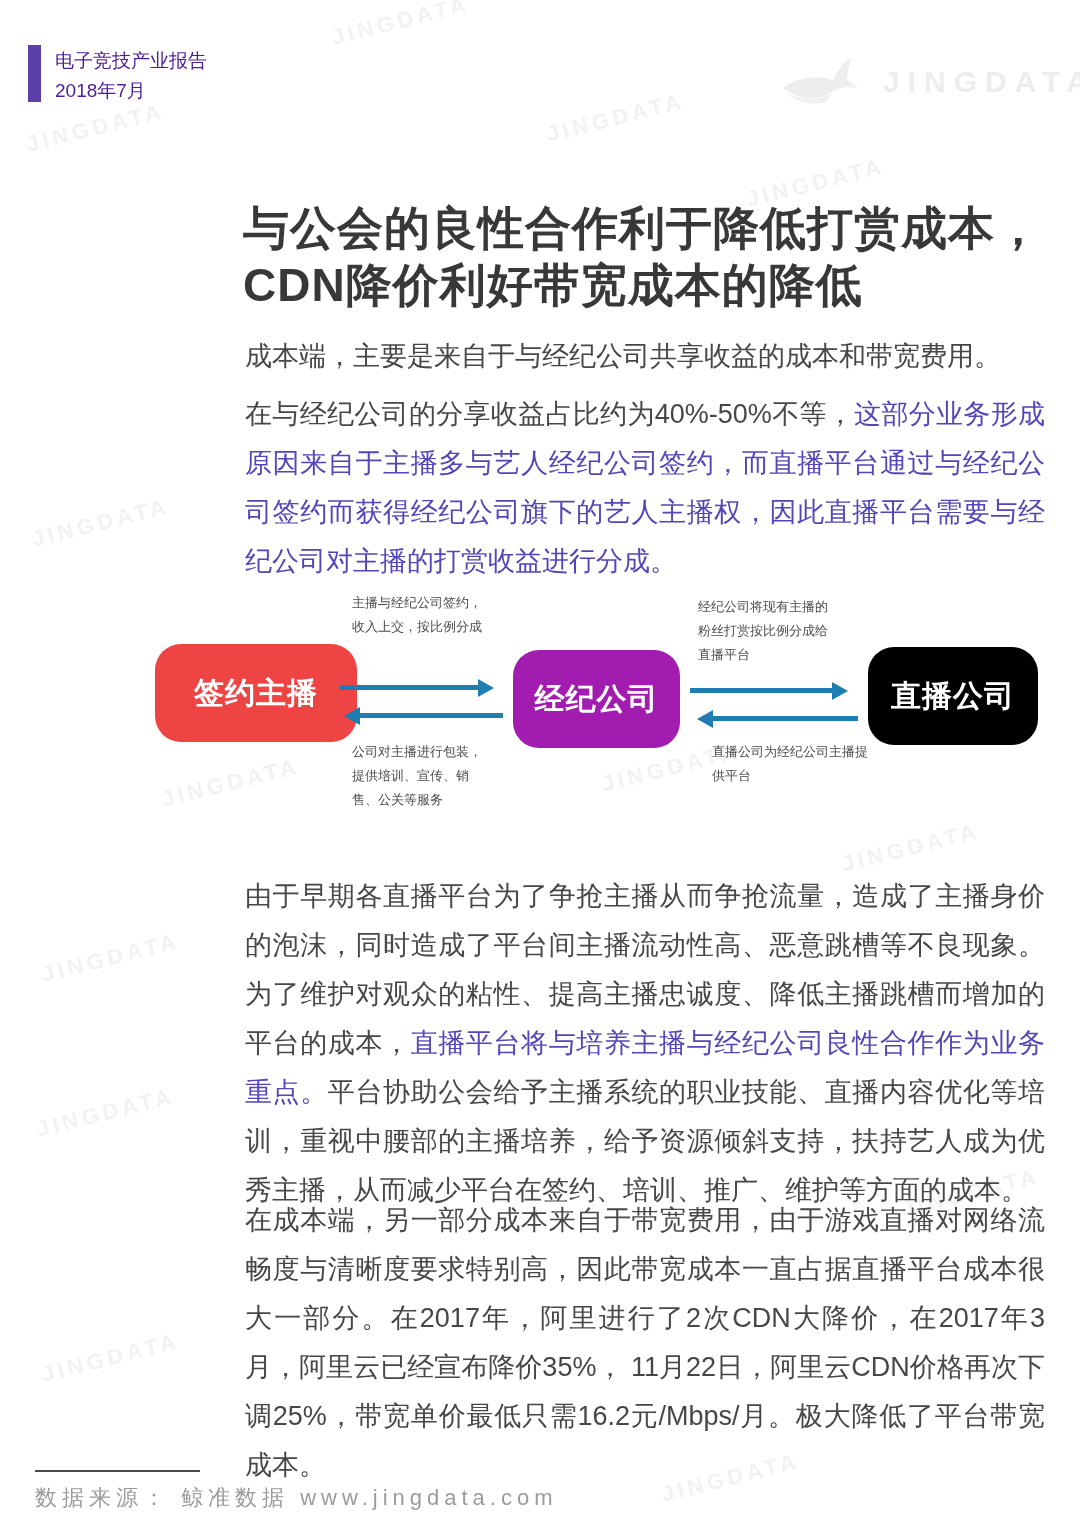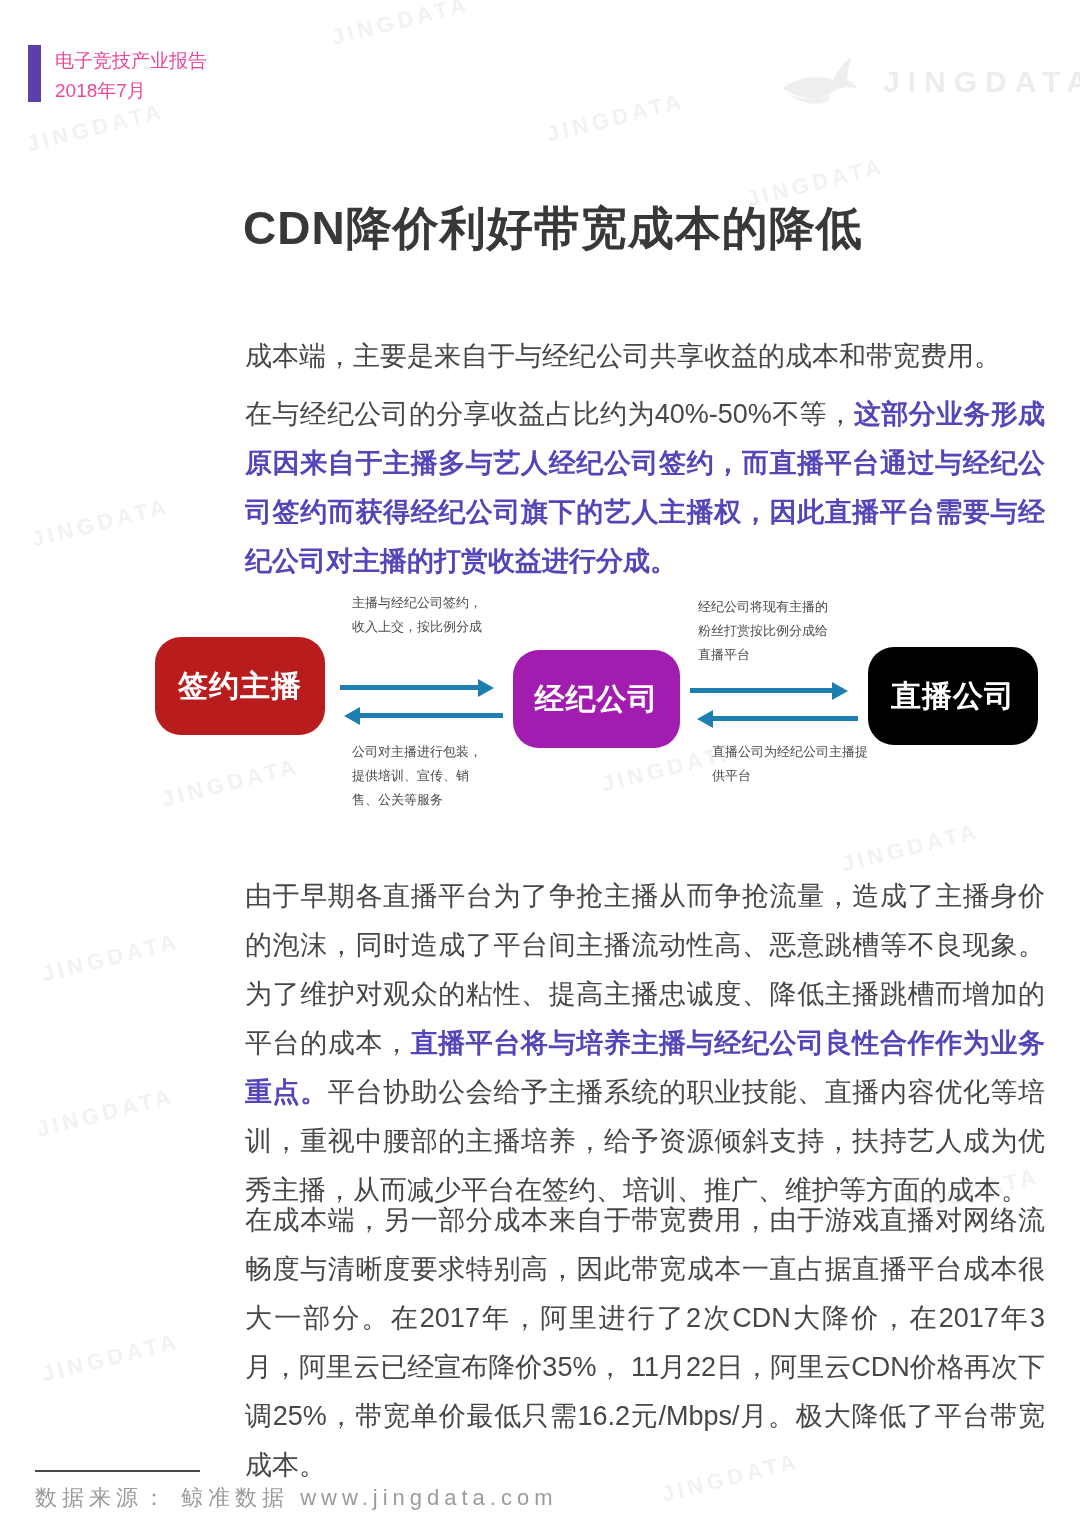--- a/index.html
+++ b/index.html
@@ -20,21 +20,21 @@
     letter-spacing:4px;
     transform:rotate(-14deg);
     white-space:nowrap;
     user-select:none;
   }
   
   .header-bar{
     position:absolute;left:28px;top:45px;width:13px;height:57px;
     background:#5C3FA8;z-index:2;
   }
-  .header-meta{position:absolute;left:55px;top:46px;z-index:2;color:#ec4899;}
+  .header-meta{position:absolute;left:55px;top:46px;z-index:2;color:#4c1d95;}
   .header-title{font-size:19px;line-height:30px;}
   .header-date{font-size:19px;line-height:30px;}
   .brand{
     position:absolute;left:775px;top:50px;z-index:1;
     display:flex;align-items:center;gap:18px;color:#ededed;
   }
   .brand-text{font-size:30px;font-weight:bold;letter-spacing:8px;color:#ededed;}
   
   .kicker{
     position:absolute;left:245px;top:155px;z-index:2;
@@ -43,33 +43,33 @@
   .title{
     position:absolute;left:243px;top:200px;width:820px;z-index:2;
     font-size:46px;font-weight:bold;color:#383838;line-height:57px;
     letter-spacing:1px;
   }
   .para{
     position:absolute;left:245px;width:800px;z-index:2;
     font-size:27px;color:#474747;line-height:49px;
     text-align:justify;
   }
-  .hl{color:#5346B8;font-weight:bold;}
+  .hl{color:#5346B8;font-weight:normal;}
   .p1{top:332px;}
   .p2{top:390px;}
   .p3{top:872px;}
   .p4{top:1196px;}
   
   .diagram{position:absolute;left:0;top:585px;width:1080px;height:292px;z-index:2;}
   .node{
     position:absolute;height:98px;border-radius:26px;
     display:flex;align-items:center;justify-content:center;
     color:#ffffff;font-size:30px;font-weight:bold;letter-spacing:1px;
   }
-  .node-streamer{left:155px;top:52px;width:170px;background:#b91c1c;}
+  .node-streamer{left:155px;top:59px;width:202px;background:#ef4444;}
   .node-agency{left:513px;top:65px;width:167px;background:#a21caf;}
   .node-platform{left:868px;top:62px;width:170px;background:#000000;}
   .edge-label{
     position:absolute;
     font-size:13px;line-height:24px;color:#4a4a4a;text-align:left;
   }
   .el-1{left:352px;top:6px;width:134px;}
   .el-2{left:352px;top:155px;width:140px;}
   .el-3{left:698px;top:10px;width:140px;}
   .el-4{left:712px;top:155px;width:156px;}
@@ -124,20 +124,21 @@
     <span>
       <svg width="90" height="60" viewBox="0 0 90 60">
         <path d="M8 38 C20 28 42 24 58 30 C62 22 68 12 76 8 C74 16 72 24 72 30 C76 32 80 34 82 38 C70 36 62 38 54 44 C40 52 20 48 8 38 Z" fill="#eeeeee"></path>
         <path d="M12 44 C26 50 44 50 56 44 L52 52 C38 56 22 52 12 44 Z" fill="#f0f0f0"></path>
       </svg>
     </span>
     <span class="brand-text">JINGDATA</span>
   </div>
 
   <div class="title">
+    <div>与公会的良性合作利于降低打赏成本，</div>
     <div>CDN降价利好带宽成本的降低</div>
   </div>
 
   <div class="para p1">成本端，主要是来自于与经纪公司共享收益的成本和带宽费用。</div>
 
   <div class="para p2"><span>在与经纪公司的分享收益占比约为40%-50%不等，</span><span class="hl">这部分业务形成原因来自于主播多与艺人经纪公司签约，而直播平台通过与经纪公司签约而获得经纪公司旗下的艺人主播权，因此直播平台需要与经纪公司对主播的打赏收益进行分成。</span></div>
 
   <div class="diagram">
     <div class="node node-streamer">签约主播</div>
     <div class="node node-agency">经纪公司</div>

